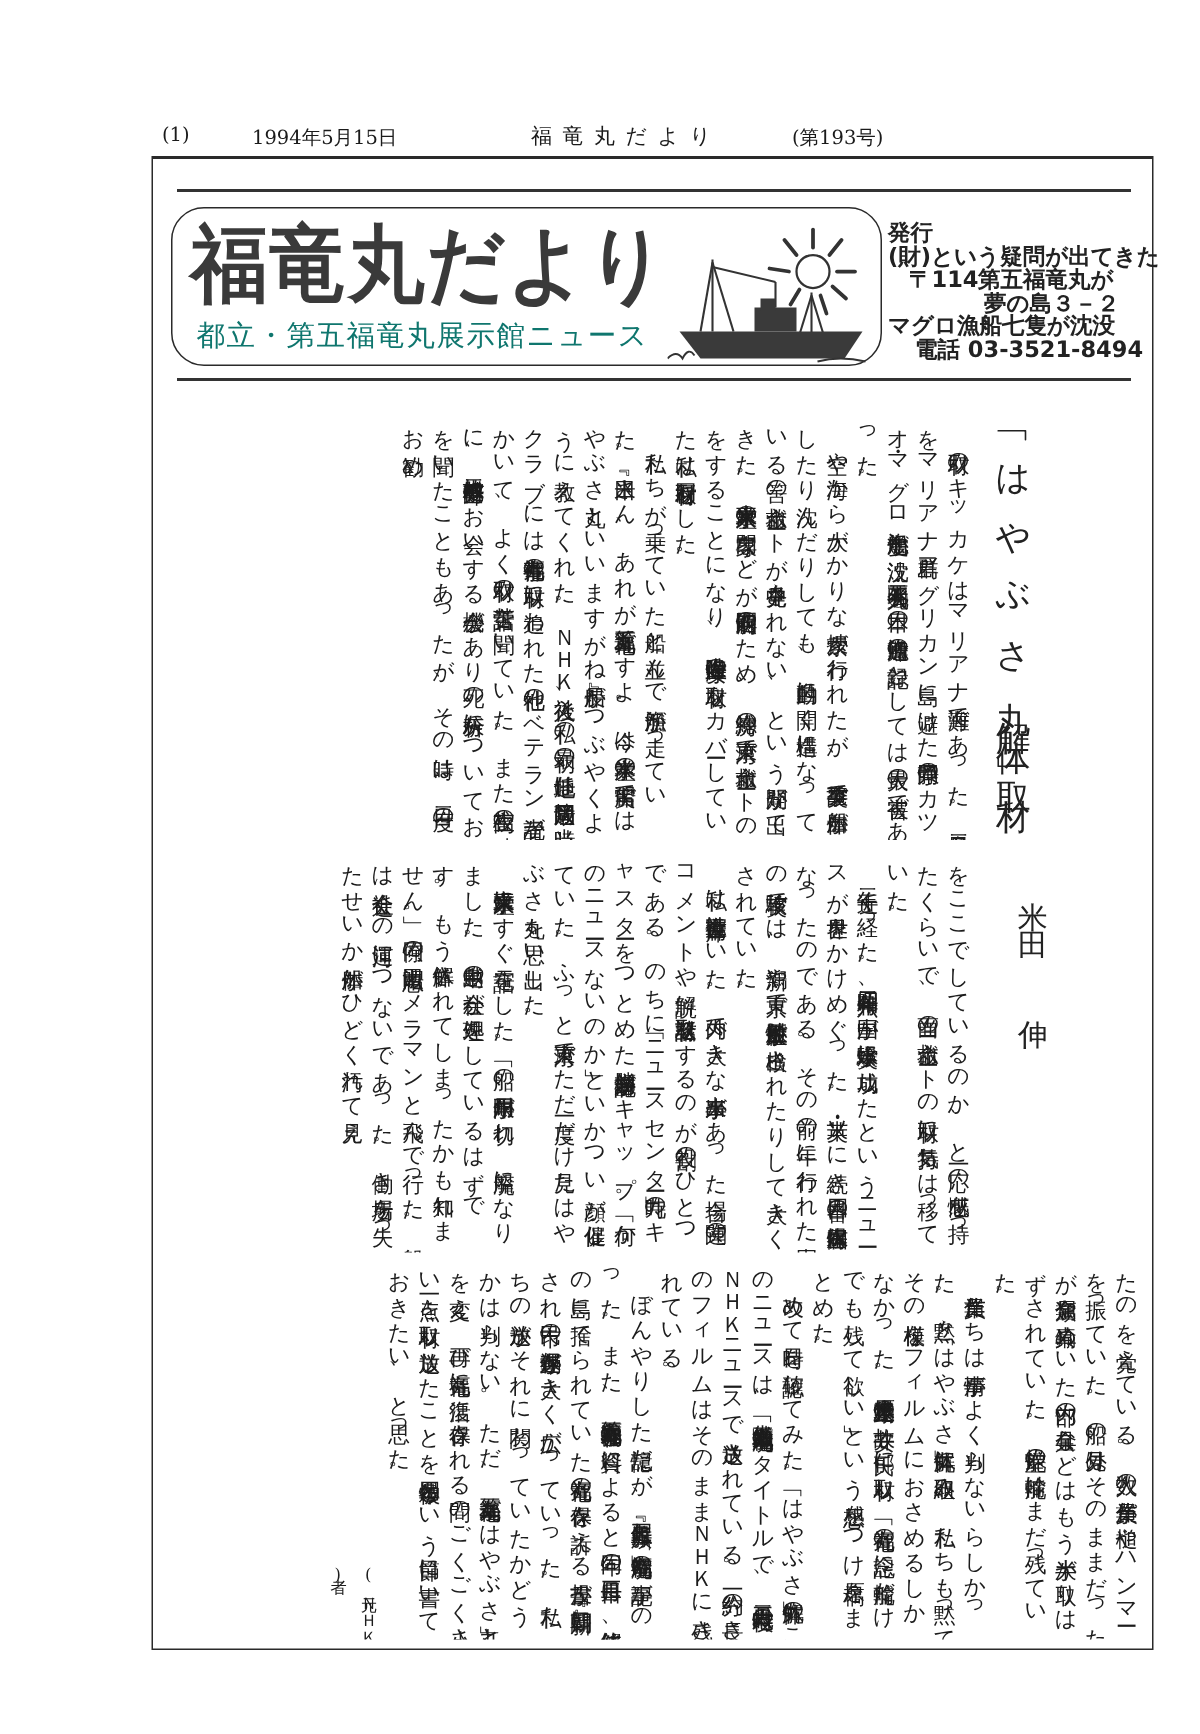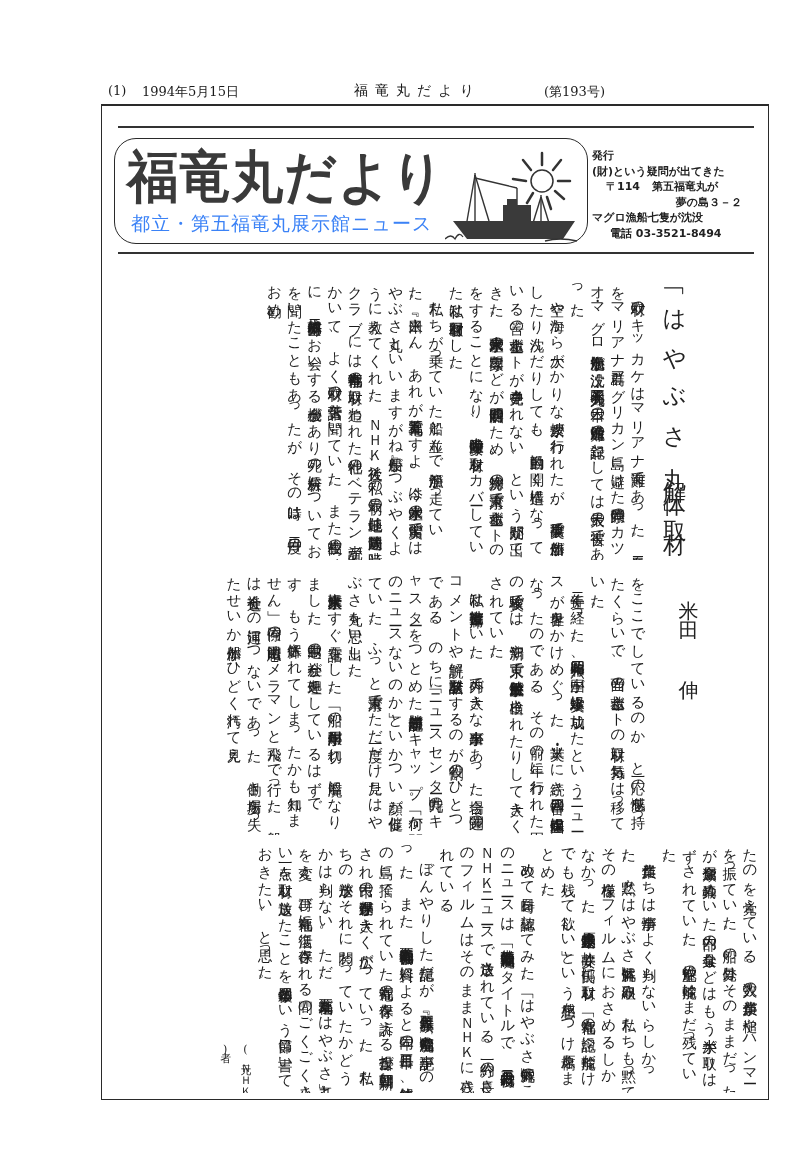--- a/index.html
+++ b/index.html
@@ -1,38 +1,38 @@
 <!DOCTYPE html>
 <html><head>
 <meta charset="utf-8">
 <style>
   * { box-sizing: border-box; margin: 0; padding: 0; }
   html, body { width: 800px; height: 1156px; background: #ffffff; overflow: hidden; }
   body { position: relative; font-family: "DejaVu Serif", "Liberation Serif", serif; color: #1a1a1a; }
 
   .running-head { position: absolute; top: 80px; left: 108px; width: 660px; height: 24px; font-size: 13px; }
   .running-head .pg { position: absolute; left: 0; top: 3px; }
-  .running-head .date { position: absolute; left: 34px; top: 3px; }
+  .running-head .date { position: absolute; left: 60px; top: 3px; }
   .running-head .title { position: absolute; left: 246px; top: 2px; font-size: 14px; letter-spacing: 7px; }
-  .running-head .issue { position: absolute; left: 410px; top: 3px; letter-spacing: 0; margin-left: 16px; }
+  .running-head .issue { position: absolute; left: 410px; top: 3px; letter-spacing: 0; }
 
   .page-frame { position: absolute; left: 101px; top: 104px; width: 668px; height: 996px; border: 1.5px solid #2a2a2a; border-top-width: 2px; }
 
   .mast-rule-top { position: absolute; left: 118px; top: 126px; width: 636px; height: 2px; background: #333; }
   .mast-rule-bottom { position: absolute; left: 118px; top: 252px; width: 636px; height: 2px; background: #333; }
 
   .masthead-box { position: absolute; left: 114px; top: 138px; width: 474px; height: 106px; border: 1.6px solid #2a2a2a; border-radius: 22px; }
   .mast-logo { position: absolute; left: 12px; top: 2px; font-size: 56px; font-weight: bold; color: #3a3a3a; letter-spacing: 1px; line-height: 70px; font-family: "DejaVu Serif", serif; transform: scaleX(0.92); transform-origin: left; }
-  .mast-sub { position: absolute; left: 16px; top: 72px; font-size: 19px; color: #3b82f6; letter-spacing: 1px; font-family: Liberation Serif, serif; }
+  .mast-sub { position: absolute; left: 16px; top: 72px; font-size: 19px; color: #0f766e; letter-spacing: 1px; font-family: Liberation Serif, serif; }
   .ship { position: absolute; left: 330px; top: 4px; width: 140px; height: 100px; }
 
-  .publisher { position: absolute; left: 592px; top: 148px; width: 170px; font-size: 11px; line-height: 15.5px; font-family: "DejaVu Sans", sans-serif; font-weight: bold; color: #222; }
+  .publisher { position: absolute; left: 592px; top: 148px; width: 170px; font-size: 15px; line-height: 15.5px; font-family: "DejaVu Sans", sans-serif; font-weight: bold; color: #222; }
   .publisher div { white-space: nowrap; }
   .publisher .ind1 { padding-left: 18px; }
-  .publisher .ind2 { padding-left: 64px; text-align: center; }
+  .publisher .ind2 { padding-left: 64px; }
   .publisher .ind3 { padding-left: 14px; }
   .publisher .zip { display: inline-block; width: 46px; }
 
   .vbox { position: absolute; writing-mode: vertical-rl; text-orientation: upright; font-size: 14.5px; line-height: 20.2px; letter-spacing: 0.4px; overflow: hidden; color: #1c1c1c; }
   .vbox p { text-indent: 0; }
   .vbox p.ind { text-indent: 1em; }
 
   .article-title { position: absolute; left: 660px; top: 280px; writing-mode: vertical-rl; text-orientation: upright; font-size: 23px; letter-spacing: 13px; line-height: 30px; color: #222; }
   .byline { position: absolute; left: 676px; top: 585px; writing-mode: vertical-rl; text-orientation: upright; font-size: 20px; letter-spacing: 20px; color: #222; }
 

